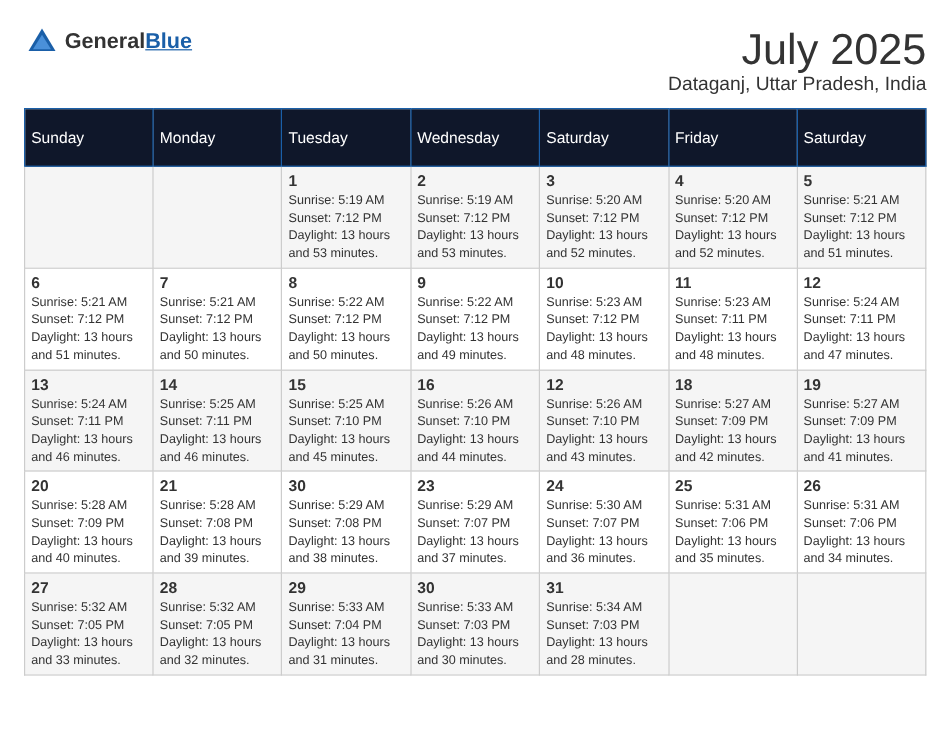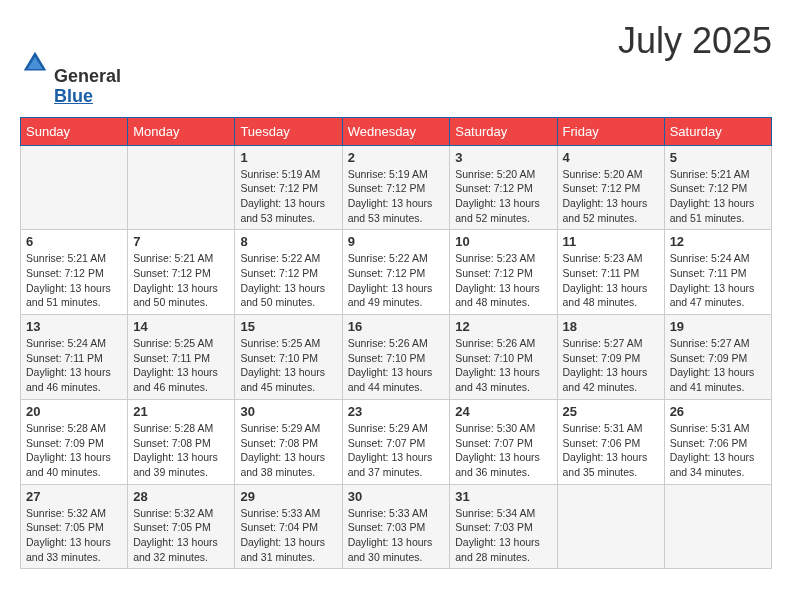--- a/index.html
+++ b/index.html
@@ -16,23 +16,22 @@
       align-items: flex-start;
       margin-bottom: 10px;
     }
     .logo {
       display: flex;
       align-items: center;
       gap: 4px;
     }
     .logo-text {
       display: flex;
-      flex-direction: column;
+      flex-direction: row;
       line-height: 1.1;
-      margin-top: 47px;
     }
     .logo-general {
       font-size: 18px;
       font-weight: bold;
       color: #333;
     }
     .logo-blue {
       font-size: 18px;
       font-weight: bold;
       color: #1a5fa8;
@@ -54,24 +53,24 @@
     .location-title {
       font-size: 16px;
       color: #333;
     }
     table {
       width: 100%;
       border-collapse: collapse;
       font-size: 11px;
     }
     thead th {
-      background-color: #ef4444;
+      background-color: #0f172a;
       color: #fff;
       text-align: left;
-      padding: 6px 5px;
+      padding: 16px 5px;
       font-size: 13px;
       font-weight: normal;
       border: 1px solid #1a5fa8;
       margin-top: 44px;
     }
     tbody td {
       border: 1px solid #ccc;
       vertical-align: top;
       padding: 4px 5px;
       width: 108px;
@@ -105,20 +104,21 @@
       <polygon points="20,5 35,30 5,30" fill="#1a5fa8"></polygon>
       <polygon points="20,12 30,28 10,28" fill="#4a90d9"></polygon>
     </svg>
     <div class="logo-text">
       <span class="logo-general">General</span>
       <span class="logo-blue">Blue</span>
     </div>
   </div>
   <div class="title-block">
     <div class="month-title">July 2025</div>
+    <div class="location-title">Dataganj, Uttar Pradesh, India</div>
   </div>
 </div>
 
 <table>
   <thead>
     <tr>
     <th>Sunday</th>
         <th>Monday</th>
         <th>Tuesday</th>
         <th>Wednesday</th>

